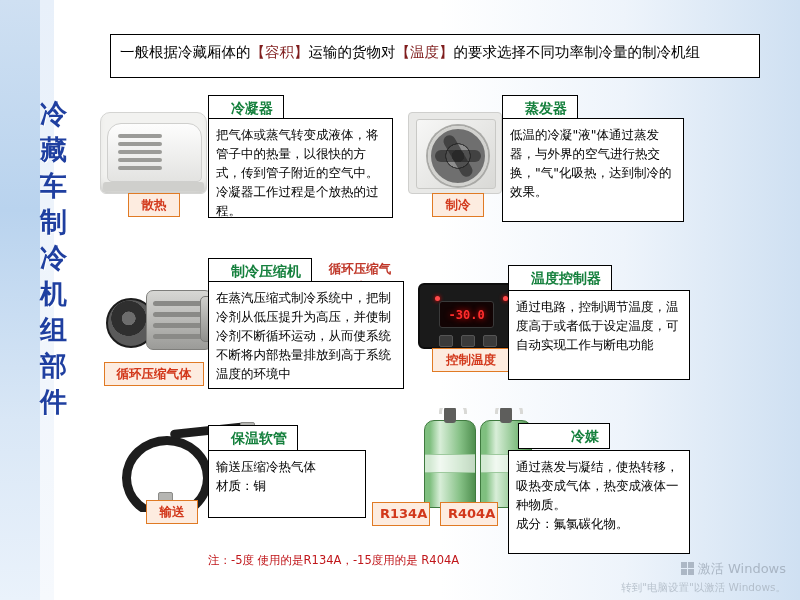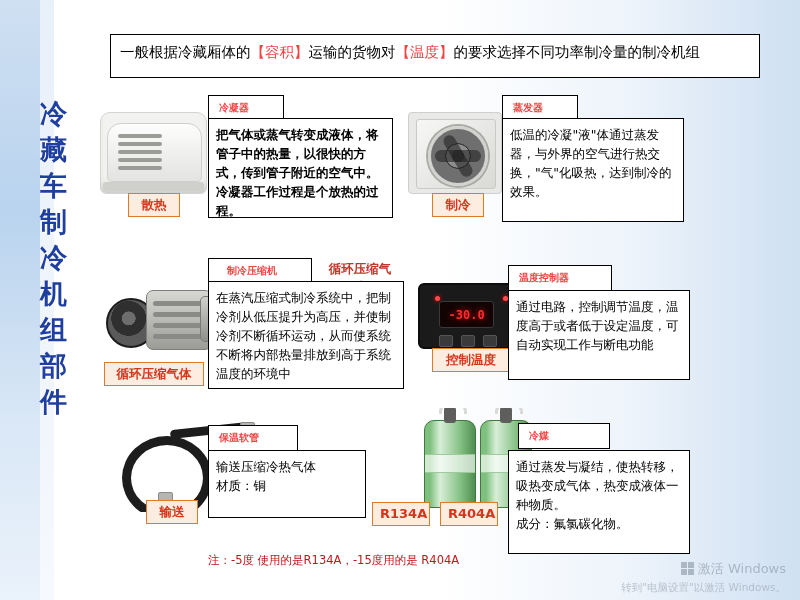--- a/index.html
+++ b/index.html
@@ -60,45 +60,45 @@
     min-height: 44px;
     border: 1px solid #000000;
     background: #ffffff;
     box-sizing: border-box;
     padding: 6px 9px 7px 9px;
     font-size: 14.5px;
     line-height: 22px;
     color: #000000;
   }
   .hl-red {
-    color: #ef4444;
+    color: #7f1d1d;
   }
   
   .card {
     position: absolute;
     border: 1px solid #000000;
     background: #ffffff;
     box-sizing: border-box;
     padding: 6px 7px;
     font-size: 12.5px;
     line-height: 19px;
     color: #000000;
   }
   
   .chip {
     position: absolute;
     border: 1px solid #000000;
     background: #ffffff;
     box-sizing: border-box;
     padding: 2px 10px;
-    font-size: 10px;
+    font-size: 14px;
     line-height: 20px;
-    color: #ef4444;
+    color: #15803d;
     font-weight: bold;
-    text-align: left;
+    text-align: right;
   }
   
   .tag {
     position: absolute;
     border: 1px solid #e07a24;
     background: #fdece0;
     color: #d2381b;
     box-sizing: border-box;
     padding: 2px 7px;
     font-size: 12.5px;
@@ -416,21 +416,21 @@
       <i></i>
         <i></i>
         <i></i>
         <i></i>
         <i></i>
     </div>
     <div class="cond-base"></div>
   </div>
   <div class="chip" style="left:208px; top:95px; width:76px;">冷凝器</div>
   <div class="tag" style="left:128px; top:193px; width:52px;">散热</div>
-  <div class="card" style="left:208px; top:118px; width:185px; height:100px;font-weight:bold;">把气体或蒸气转变成液体，将管子中的热量，以很快的方式，传到管子附近的空气中。冷凝器工作过程是个放热的过程。</div>
+  <div class="card" style="left:208px; top:118px; width:185px; height:100px;">把气体或蒸气转变成液体，将管子中的热量，以很快的方式，传到管子附近的空气中。冷凝器工作过程是个放热的过程。</div>
 
   <div class="photo evap" style="left:408px; top:112px; width:92px; height:80px;">
     <div class="evap-inner"></div>
     <div class="fan"></div>
   </div>
   <div class="chip" style="left:502px; top:95px; width:76px;">蒸发器</div>
   <div class="tag" style="left:432px; top:193px; width:52px;">制冷</div>
   <div class="card" style="left:502px; top:118px; width:182px; height:104px;">低温的冷凝"液"体通过蒸发器，与外界的空气进行热交换，"气"化吸热，达到制冷的效果。</div>
 
   <div class="photo compressor" style="left:104px; top:282px; width:130px; height:76px;">

